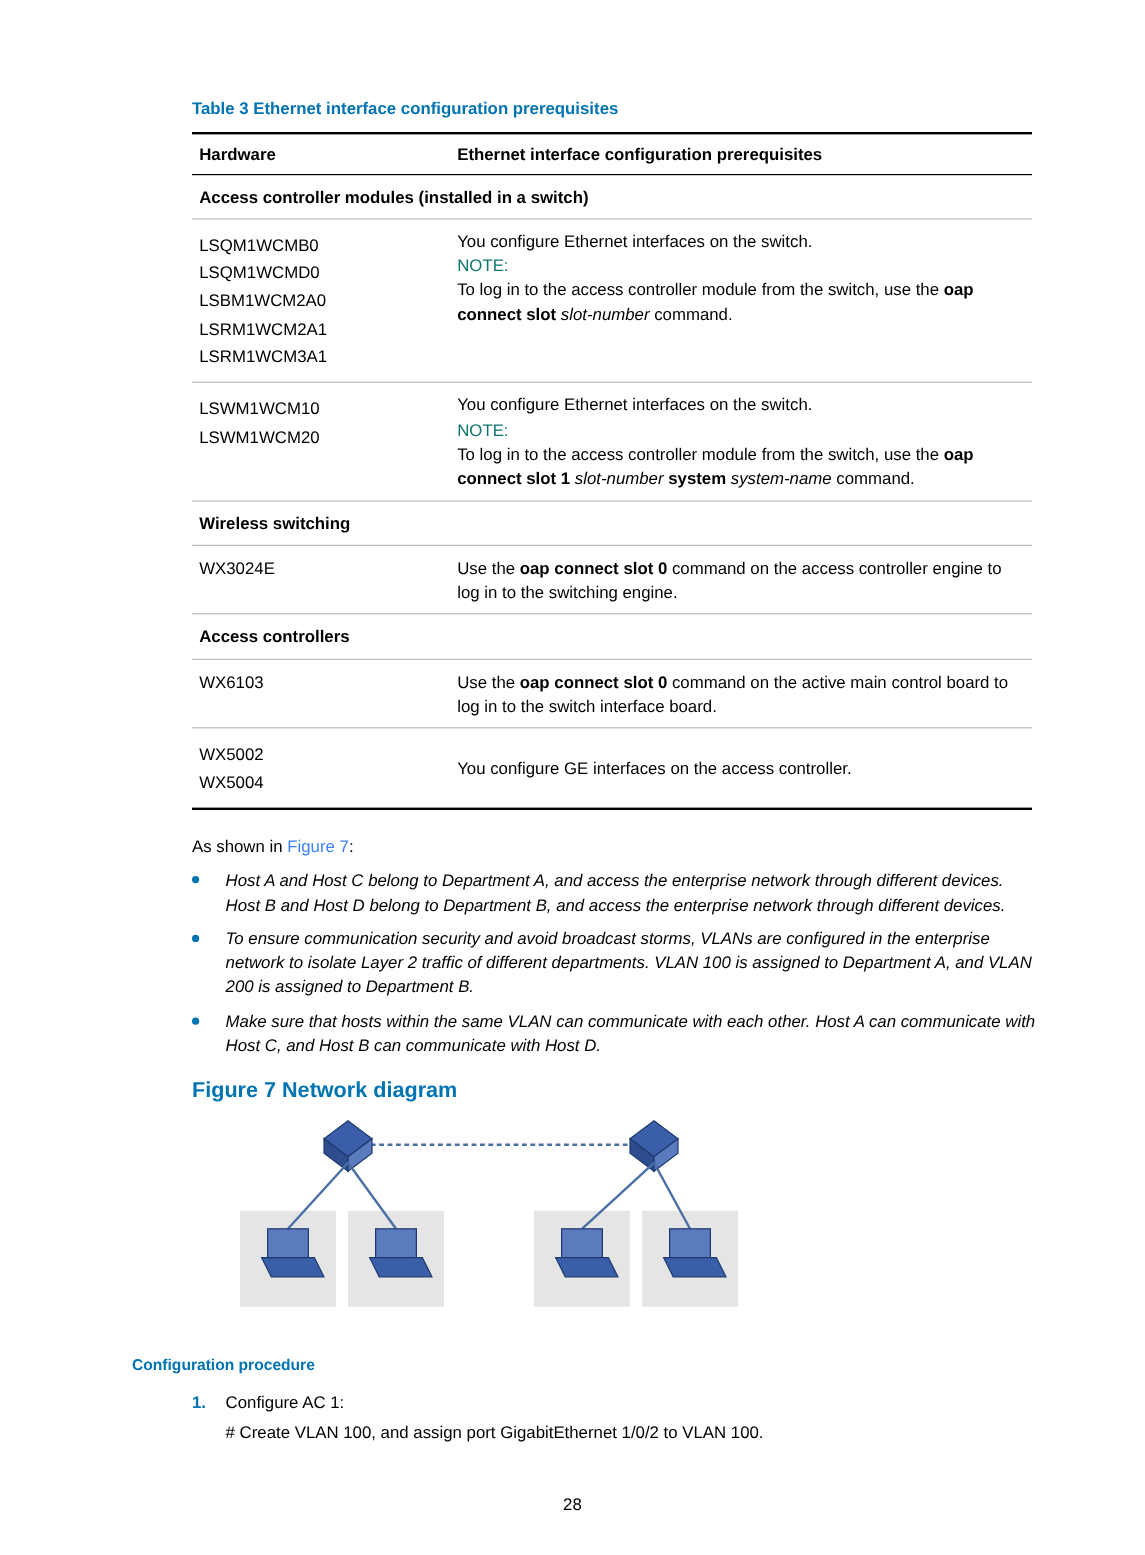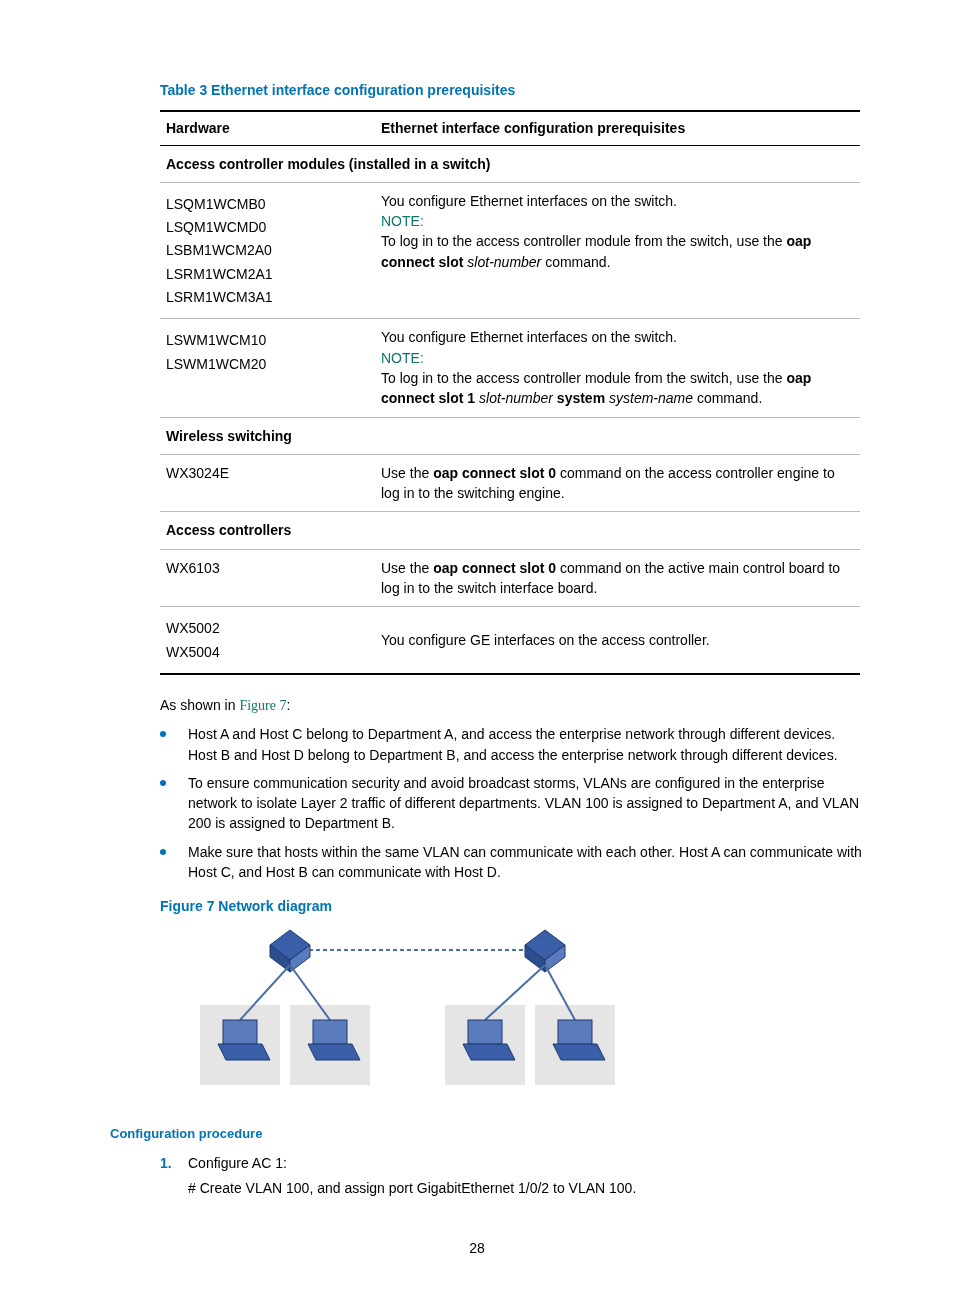--- a/index.html
+++ b/index.html
@@ -46,43 +46,44 @@
     color: #0f766e;
     font-weight: normal;
   }
   tbody tr:last-child td {
     border-bottom: 2px solid #000;
   }
   .hw-line { margin: 3px 0; }
   .bold { font-weight: bold; }
   .italic { font-style: italic; }
   .intro { margin: 18px 0 8px 70px; }
-  .link { color: #0f766e; font-family: Liberation Serif, serif; }
+  .link { color: #3b82f6; }
   ul.bullets {
     list-style: none;
     padding: 0;
     margin: 0 0 0 70px;
+    font-style: italic;
   }
   ul.bullets li {
     position: relative;
     padding-left: 28px;
     margin: 8px 0;
   }
   ul.bullets li::before {
     content: "";
     position: absolute;
     left: 0; top: 7px;
     width: 6px; height: 6px;
     background: #0073b3;
     border-radius: 50%;
   }
   .figure-caption {
     color: #0073b3;
     font-weight: bold;
-    font-size: 14px;
+    font-size: 18px;
     margin: 14px 0 8px 70px;
   }
   .diagram {
     margin: 0 0 18px 100px;
     width: 480px;
     height: 180px;
     position: relative;
   }
   .diagram svg { width: 100%; height: 100%; }
   .h3 {

